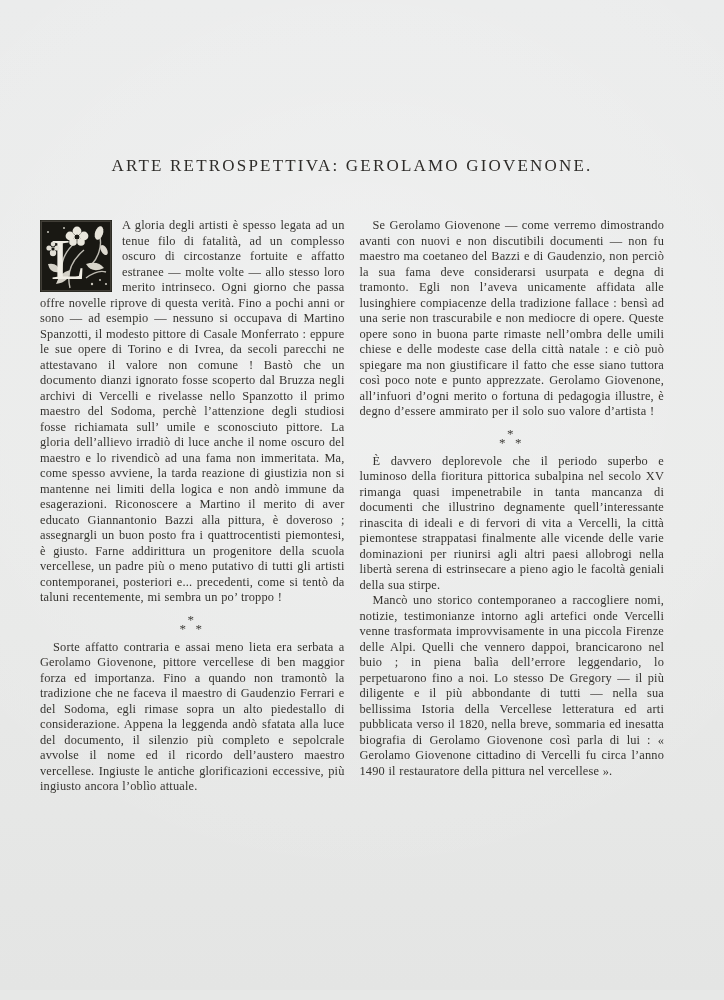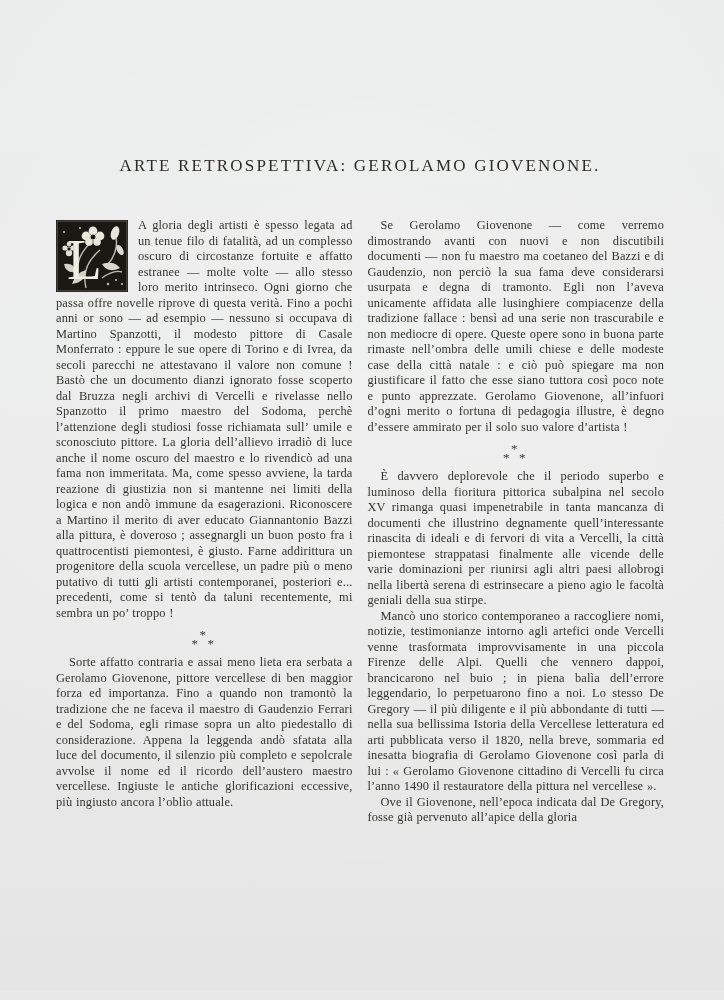--- a/index.html
+++ b/index.html
@@ -3,21 +3,21 @@
 <meta charset="utf-8">
 <style>
   html,body{margin:0;padding:0}
   body{
     width:724px;height:1000px;overflow:hidden;
     background:#e7e8e7;
     font-family:"Liberation Serif","DejaVu Serif",serif;
   }
   .sheet{
     box-sizing:border-box;width:724px;height:990px;
-    padding:156px 60px 0 56px;
+    padding:156px 60px 0 40px;
     background:
       radial-gradient(120% 85% at 50% 38%, rgba(255,255,255,.28), rgba(255,255,255,0) 62%),
       linear-gradient(180deg,#ebecec 0%,#e9eae9 55%,#e4e5e4 100%);
     color:#34322e;
   }
   .title{
     margin:0 0 42px;
     text-align:center;
     font-size:17px;font-weight:normal;
     letter-spacing:2.2px;white-space:nowrap;
@@ -103,16 +103,15 @@
         <p class="para indent"><span>Sorte affatto contraria e assai meno lieta era serbata a Gerolamo Giovenone, pittore vercellese di ben maggior forza ed importanza. Fino a quando non tramontò la tradizione che ne faceva il maestro di Gaudenzio Ferrari e del </span><span class="it">Sodoma</span><span>, egli rimase sopra un alto piedestallo di considerazione. Appena la leggenda andò sfatata alla luce del documento, il silenzio più completo e sepolcrale avvolse il nome ed il ricordo dell’austero maestro vercellese. Ingiuste le antiche glorificazioni eccessive, più ingiusto ancora l’oblìo attuale.</span></p>
       </div>
     <div class="col" id="col-right">
         <p class="para indent"><span>Se Gerolamo Giovenone — come verremo dimostrando avanti con nuovi e non discutibili documenti — non fu maestro ma coetaneo del Bazzi e di Gaudenzio, non perciò la sua fama deve considerarsi usurpata e degna di tramonto. Egli non l’aveva unicamente affidata alle lusinghiere compiacenze della tradizione fallace : bensì ad una serie non trascurabile e non mediocre di opere. Queste opere sono in buona parte rimaste nell’ombra delle umili chiese e delle modeste case della città natale : e ciò può spiegare ma non giustificare il fatto che esse siano tuttora così poco note e punto apprezzate. Gerolamo Giovenone, all’infuori d’ogni merito o fortuna di pedagogia illustre, è degno d’essere ammirato per il solo suo valore d’artista !</span></p>
         <div class="asterism">
           <div>*</div>
           <div>* *</div>
         </div>
         <p class="para indent"><span>È davvero deplorevole che il periodo superbo e luminoso della fioritura pittorica subalpina nel secolo XV rimanga quasi impenetrabile in tanta mancanza di documenti che illustrino degnamente quell’interessante rinascita di ideali e di fervori di vita a Vercelli, la città piemontese strappatasi finalmente alle vicende delle varie dominazioni per riunirsi agli altri paesi allobrogi nella libertà serena di estrinsecare a pieno agio le facoltà geniali della sua stirpe.</span></p>
         <p class="para indent"><span>Mancò uno storico contemporaneo a raccogliere nomi, notizie, testimonianze intorno agli artefici onde Vercelli venne trasformata improvvisamente in una piccola Firenze delle Alpi. Quelli che vennero dappoi, brancicarono nel buio ; in piena balìa dell’errore leggendario, lo perpetuarono fino a noi. Lo stesso De Gregory — il più diligente e il più abbondante di tutti — nella sua bellissima </span><span class="it">Istoria della Vercellese letteratura ed arti</span><span> pubblicata verso il 1820, nella breve, sommaria ed inesatta biografia di Gerolamo Giovenone così parla di lui : « Gerolamo Giovenone cittadino di Vercelli fu circa l’anno 1490 il restauratore della pittura nel vercellese ».</span></p>
-        <p class="para indent"><span>Ove il Giovenone, nell’epoca indicata dal De Gregory, fosse già pervenuto all’apice della gloria</span></p>
       </div>
   </div>
 </div>
 
 </body></html>

